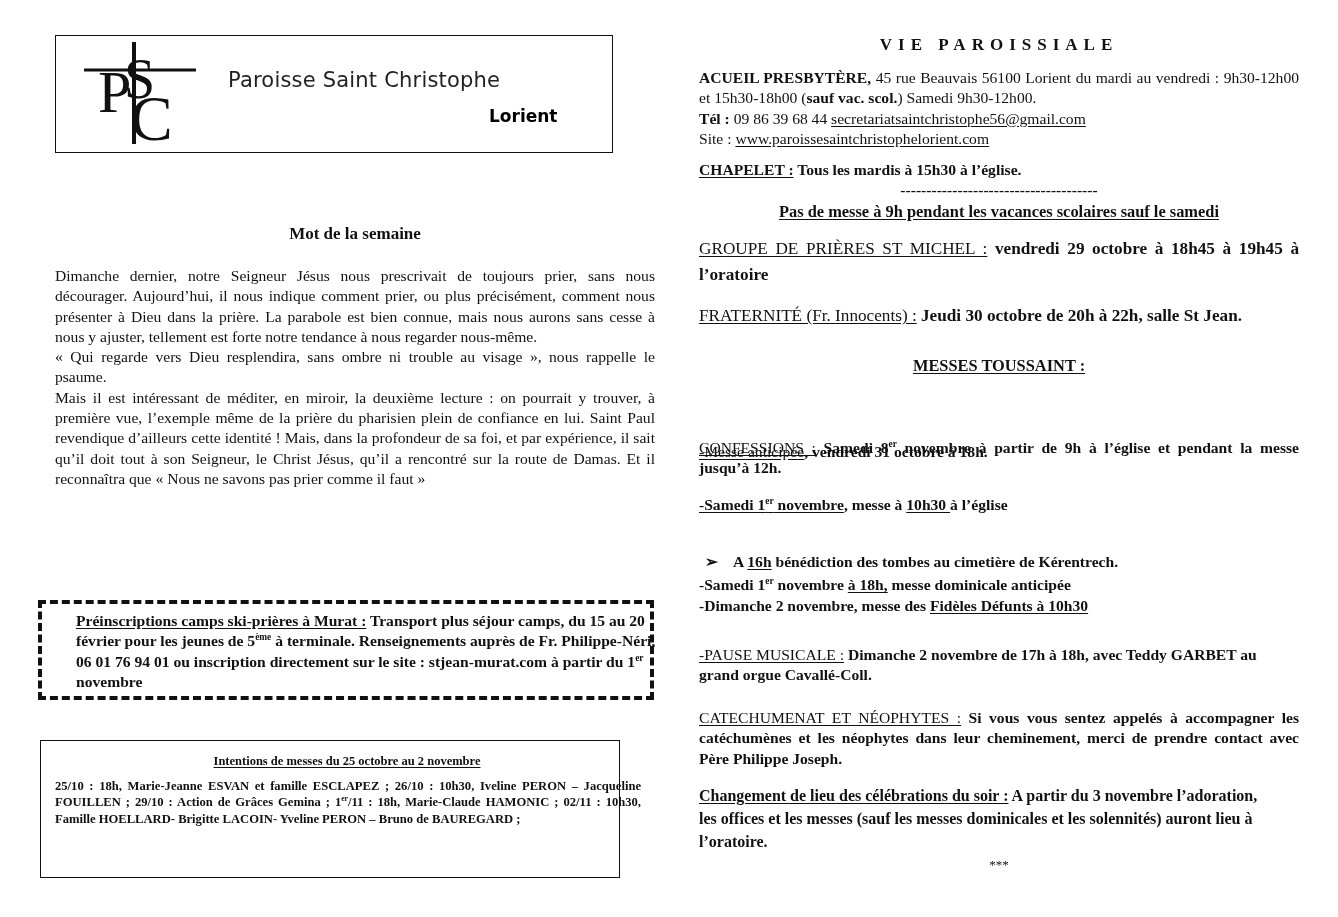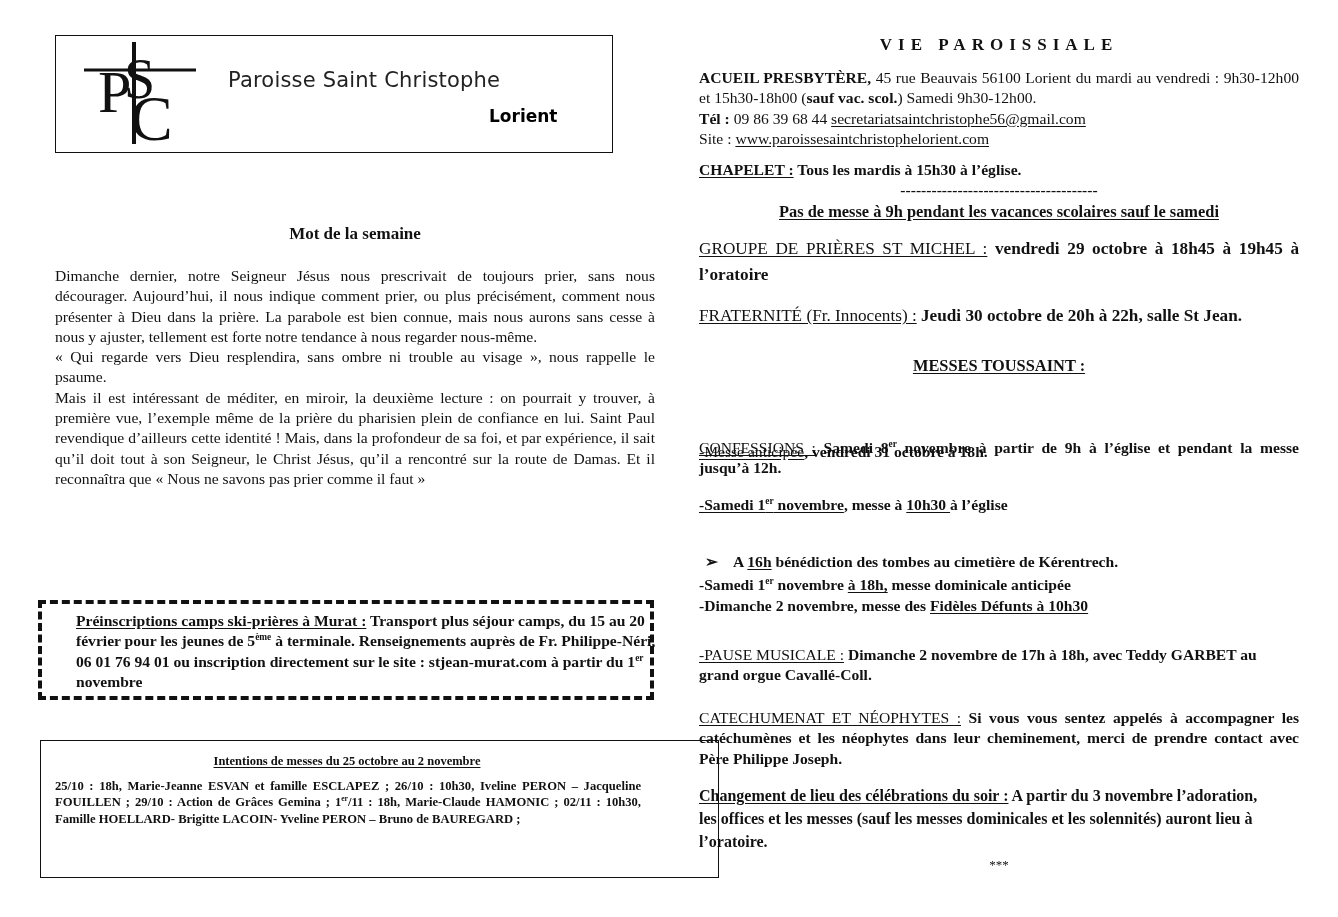--- a/index.html
+++ b/index.html
@@ -16,21 +16,21 @@
   #logo-city { left: 433px; top: 70px; font-family: "DejaVu Sans", sans-serif; font-size: 17px; font-weight: bold; color: #000000; }
 
   #sunday { left: 55px; top: 172px; width: 600px; text-align: center; font-style: italic; font-weight: bold; font-size: 17px; line-height: 21px; }
   #mot-title { left: 55px; top: 224px; width: 600px; text-align: center; font-weight: bold; font-size: 17px; }
   #mot-body { left: 55px; top: 266px; width: 600px; font-size: 15.6px; line-height: 20.3px; text-align: justify; }
   #mot-body p { margin: 0; }
 
   #ski-box { left: 38px; top: 600px; width: 616px; height: 100px; border: 4px dashed #111; box-sizing: border-box; }
   #ski-text { left: 14px; top: 7px; width: 590px; font-weight: bold; font-size: 15.6px; line-height: 20.3px; margin-left: 20px; }
 
-  #intent-box { left: 40px; top: 740px; width: 679px; height: 138px; border: 1px solid #111; box-sizing: border-box; }
+  #intent-box { left: 40px; top: 740px; width: 580px; height: 138px; border: 1px solid #111; box-sizing: border-box; }
   #intent-title { left: 0; top: 13px; width: 612px; text-align: center; font-weight: bold; font-size: 12.5px; }
   #intent-body { left: 14px; top: 37px; width: 586px; font-weight: bold; font-size: 12.6px; line-height: 16.3px; text-align: justify; }
 
   
   #vp-title { left: 699px; top: 35px; width: 600px; text-align: center; font-weight: bold; font-size: 17px; letter-spacing: 6px; }
   .rtext { left: 699px; width: 600px; font-size: 15.6px; line-height: 20.3px; }
   .b { font-weight: bold; }
   .just { text-align: justify; }
   .center { text-align: center; }
   .big { font-size: 17.2px; line-height: 26px; }

